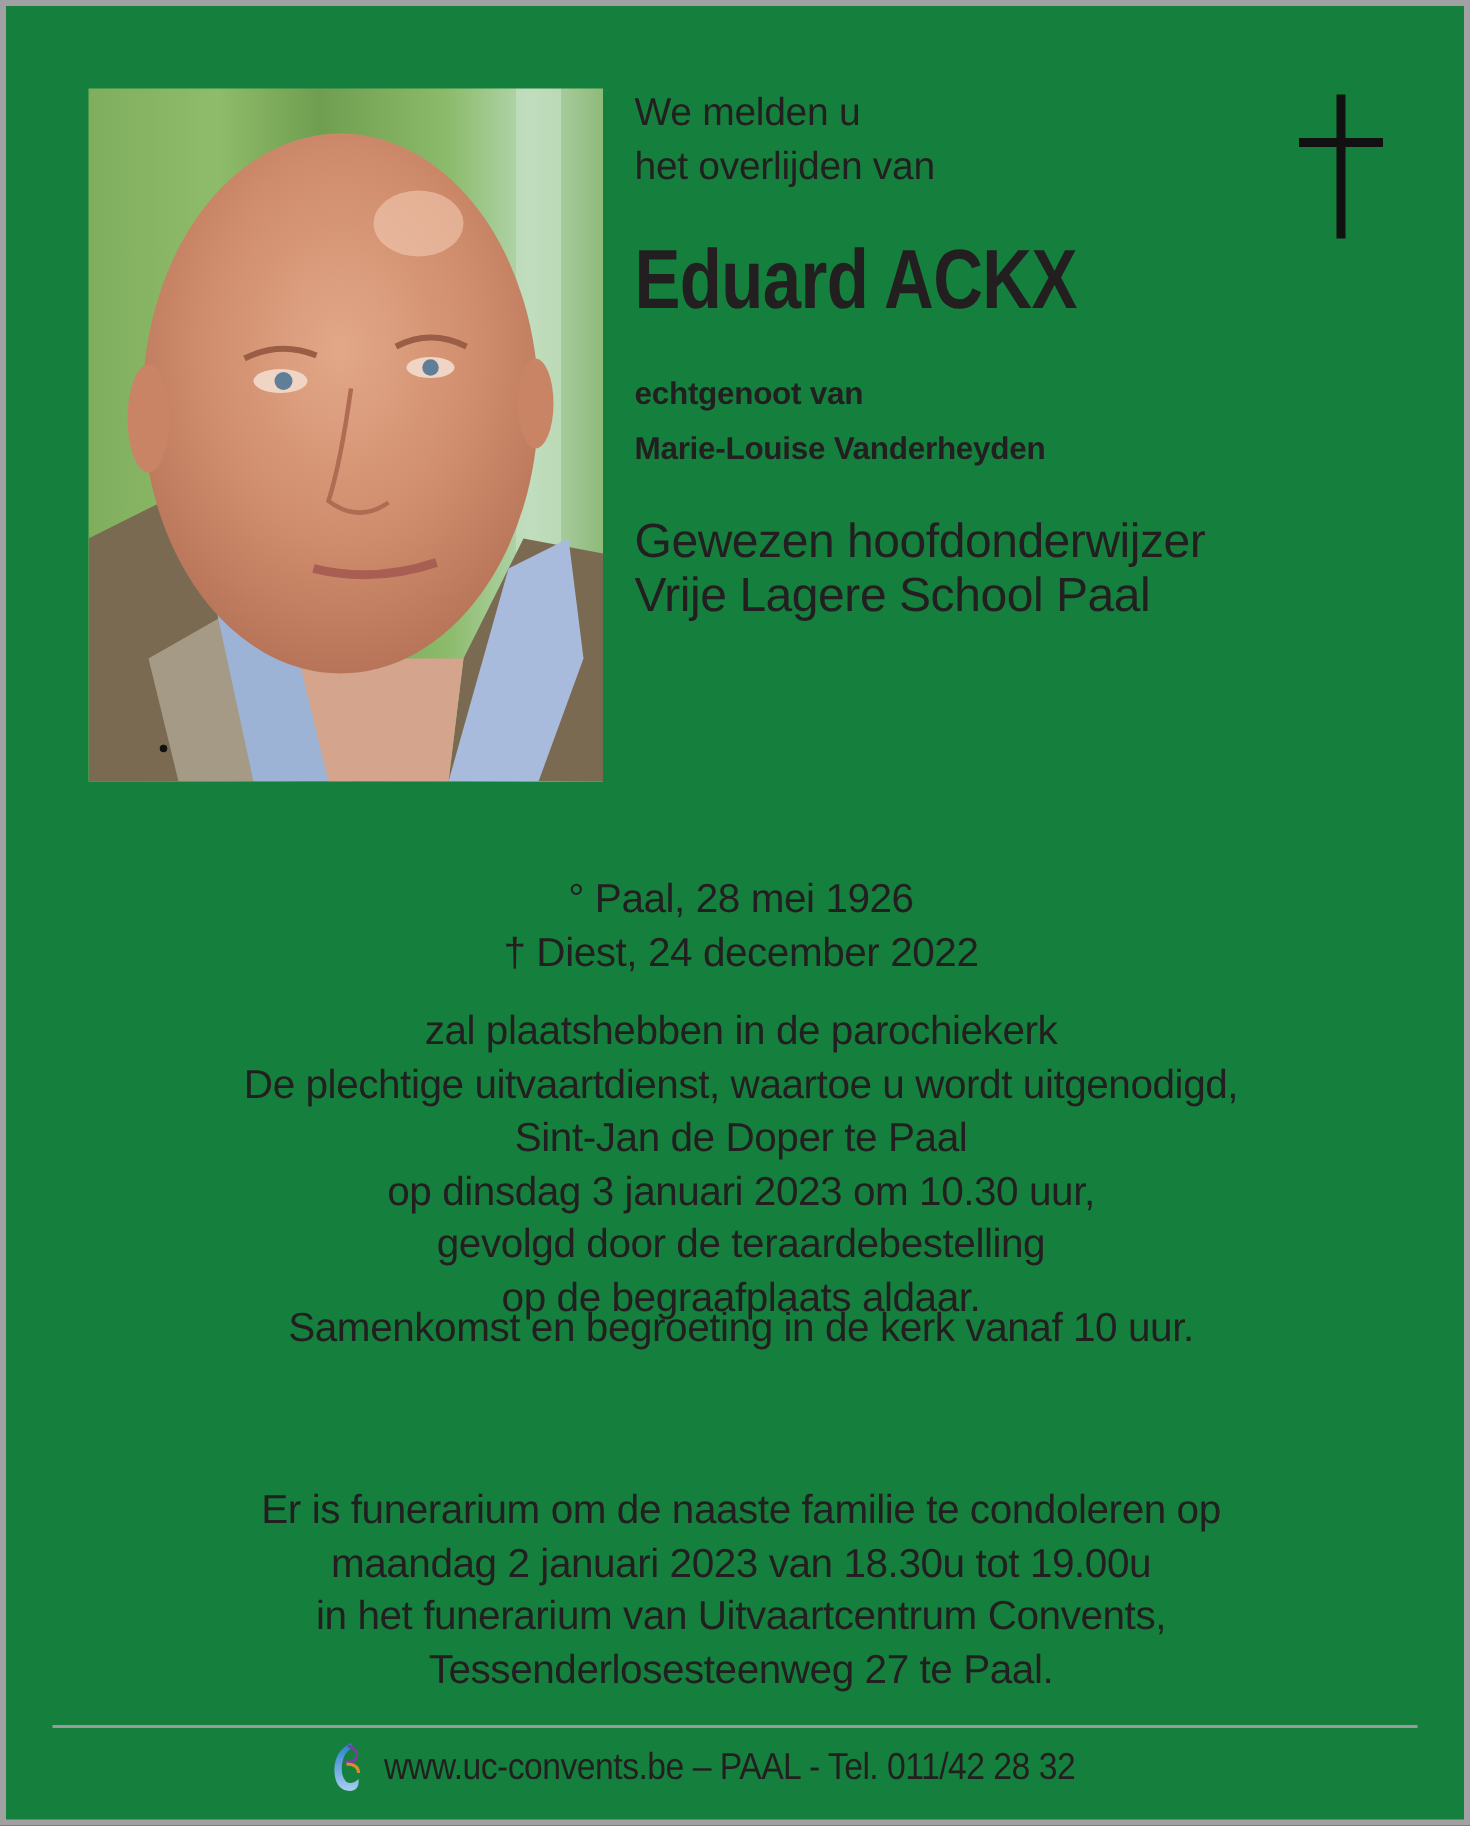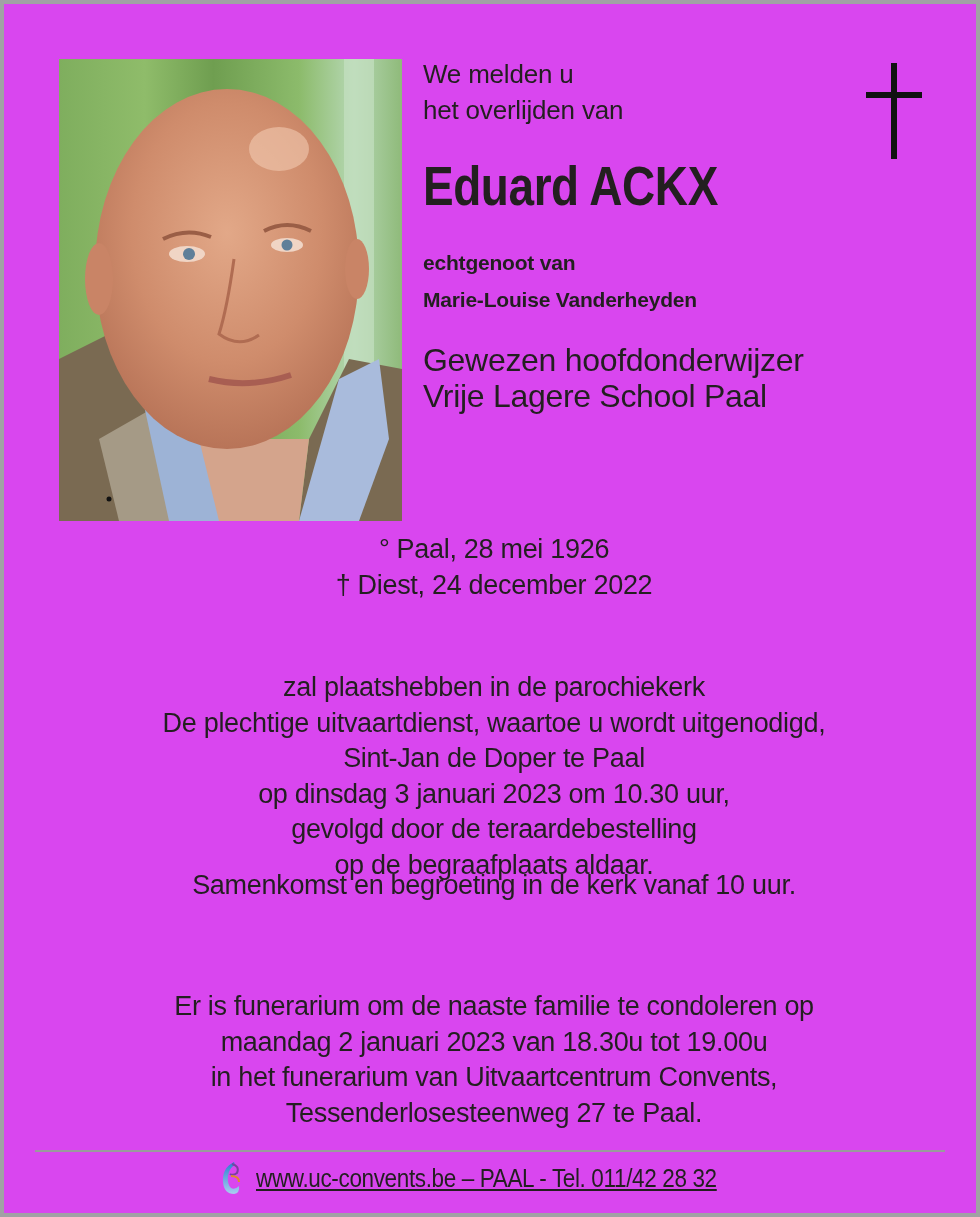--- a/index.html
+++ b/index.html
@@ -5,21 +5,21 @@
     html, body { margin: 0; padding: 0; }
     body {
       width: 980px; height: 1217px; overflow: hidden;
       background: #a1a1a4;
       font-family: "Liberation Sans", sans-serif;
       color: #231f20;
     }
     .page {
       position: absolute; left: 4px; top: 4px;
       width: 972px; height: 1209px;
-      background: #d946ef;
+      background: #15803d;
     }
     .photo {
       position: absolute; left: 55px; top: 55px;
       width: 343px; height: 462px;
       overflow: hidden;
       background: linear-gradient(90deg, #7fae5e 0%, #8fbc6a 25%, #6f9e50 45%, #8cbb6b 70%, #b5d7b2 86%, #8fba7a 100%);
     }
     .photo svg { display: block; }
     .cross {
       position: absolute; left: 862px; top: 59px; width: 56px; height: 96px;
@@ -33,30 +33,30 @@
       font-size: 56px; line-height: 64px; font-weight: bold; margin-top: 26px;
       transform: scaleX(0.82); transform-origin: left center; letter-spacing: -0.5px;
       white-space: nowrap;
     }
     .spouse { font-size: 21px; line-height: 37px; font-weight: bold; margin-top: 26px; letter-spacing: -0.2px; white-space: nowrap; }
     .occupation { font-size: 32px; line-height: 36px; margin-top: 24px; letter-spacing: -0.3px; white-space: nowrap; }
     .center-block {
       position: absolute; left: 4px; width: 972px; text-align: center;
       font-size: 27px; line-height: 35.5px; letter-spacing: -0.3px;
     }
-    .dates { top: 528px; }
+    .dates { top: 578px; }
     .service { top: 666px; }
     .gathering { top: 864px; }
     .condolence { top: 985px; }
     .divider {
       position: absolute; left: 31px; top: 1146px; width: 910px; height: 2px; background: #9a9a9c;
     }
     .footer {
       position: absolute; left: 4px; top: 1154px; width: 972px; height: 40px;
-      display: flex; justify-content: center; align-items: center; gap: 14px; text-decoration: underline;
+      display: flex; justify-content: center; align-items: center; gap: 14px;
     }
     .footer-logo { width: 22px; height: 36px; }
     .footer-text {
       font-size: 25px; letter-spacing: -0.4px; color: #231f20;
       transform: scaleX(0.9); transform-origin: left center;
     }
   </style>
 </head>
 <body>
 

